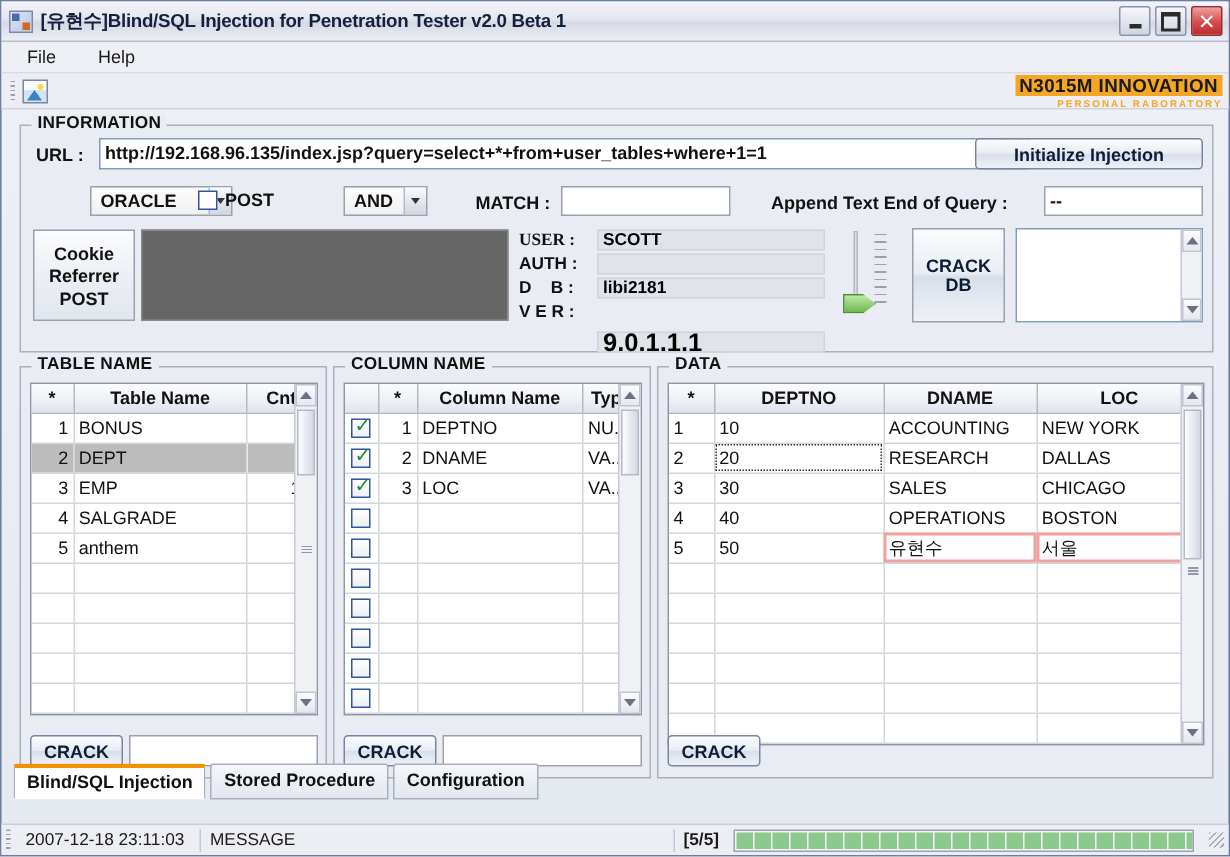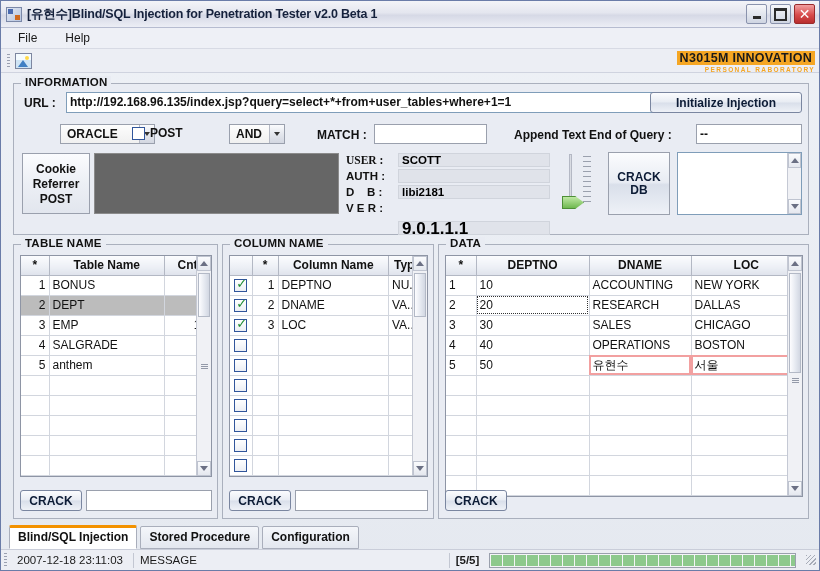--- a/index.html
+++ b/index.html
@@ -180,21 +180,21 @@
     position:absolute; left:1px; right:1px; top:17px; height: 44px;
     background: linear-gradient(to right,#fdfdff,#e3e7ef 60%,#d2d7e2);
     border:1px solid #b3b9c6;
   }
   .sb-grip {
     position:absolute; left:4px; width:7px; height:6px;
     background-image: repeating-linear-gradient(to bottom,#9399a8 0 1px,transparent 1px 2px);
   }
 
   
-  .tabs { position:absolute; left: 8px; top: 524px; display:flex; align-items:flex-end; gap:3px; }
+  .tabs { position:absolute; left: 8px; top: 508px; display:flex; gap:3px; }
   .tab {
     font-size: 12px; font-weight:bold; color:#111;
     padding: 3px 8px 4px; border: 1px solid #a9aebb;
     background: linear-gradient(to bottom,#f4f6fa,#e3e7ef);
     border-radius: 2px 2px 0 0;
   }
   .tab.active {
     background: #fff; border-top: 3px solid #f39200; padding-top: 2px;
     border-bottom: 1px solid #fff;
   }

